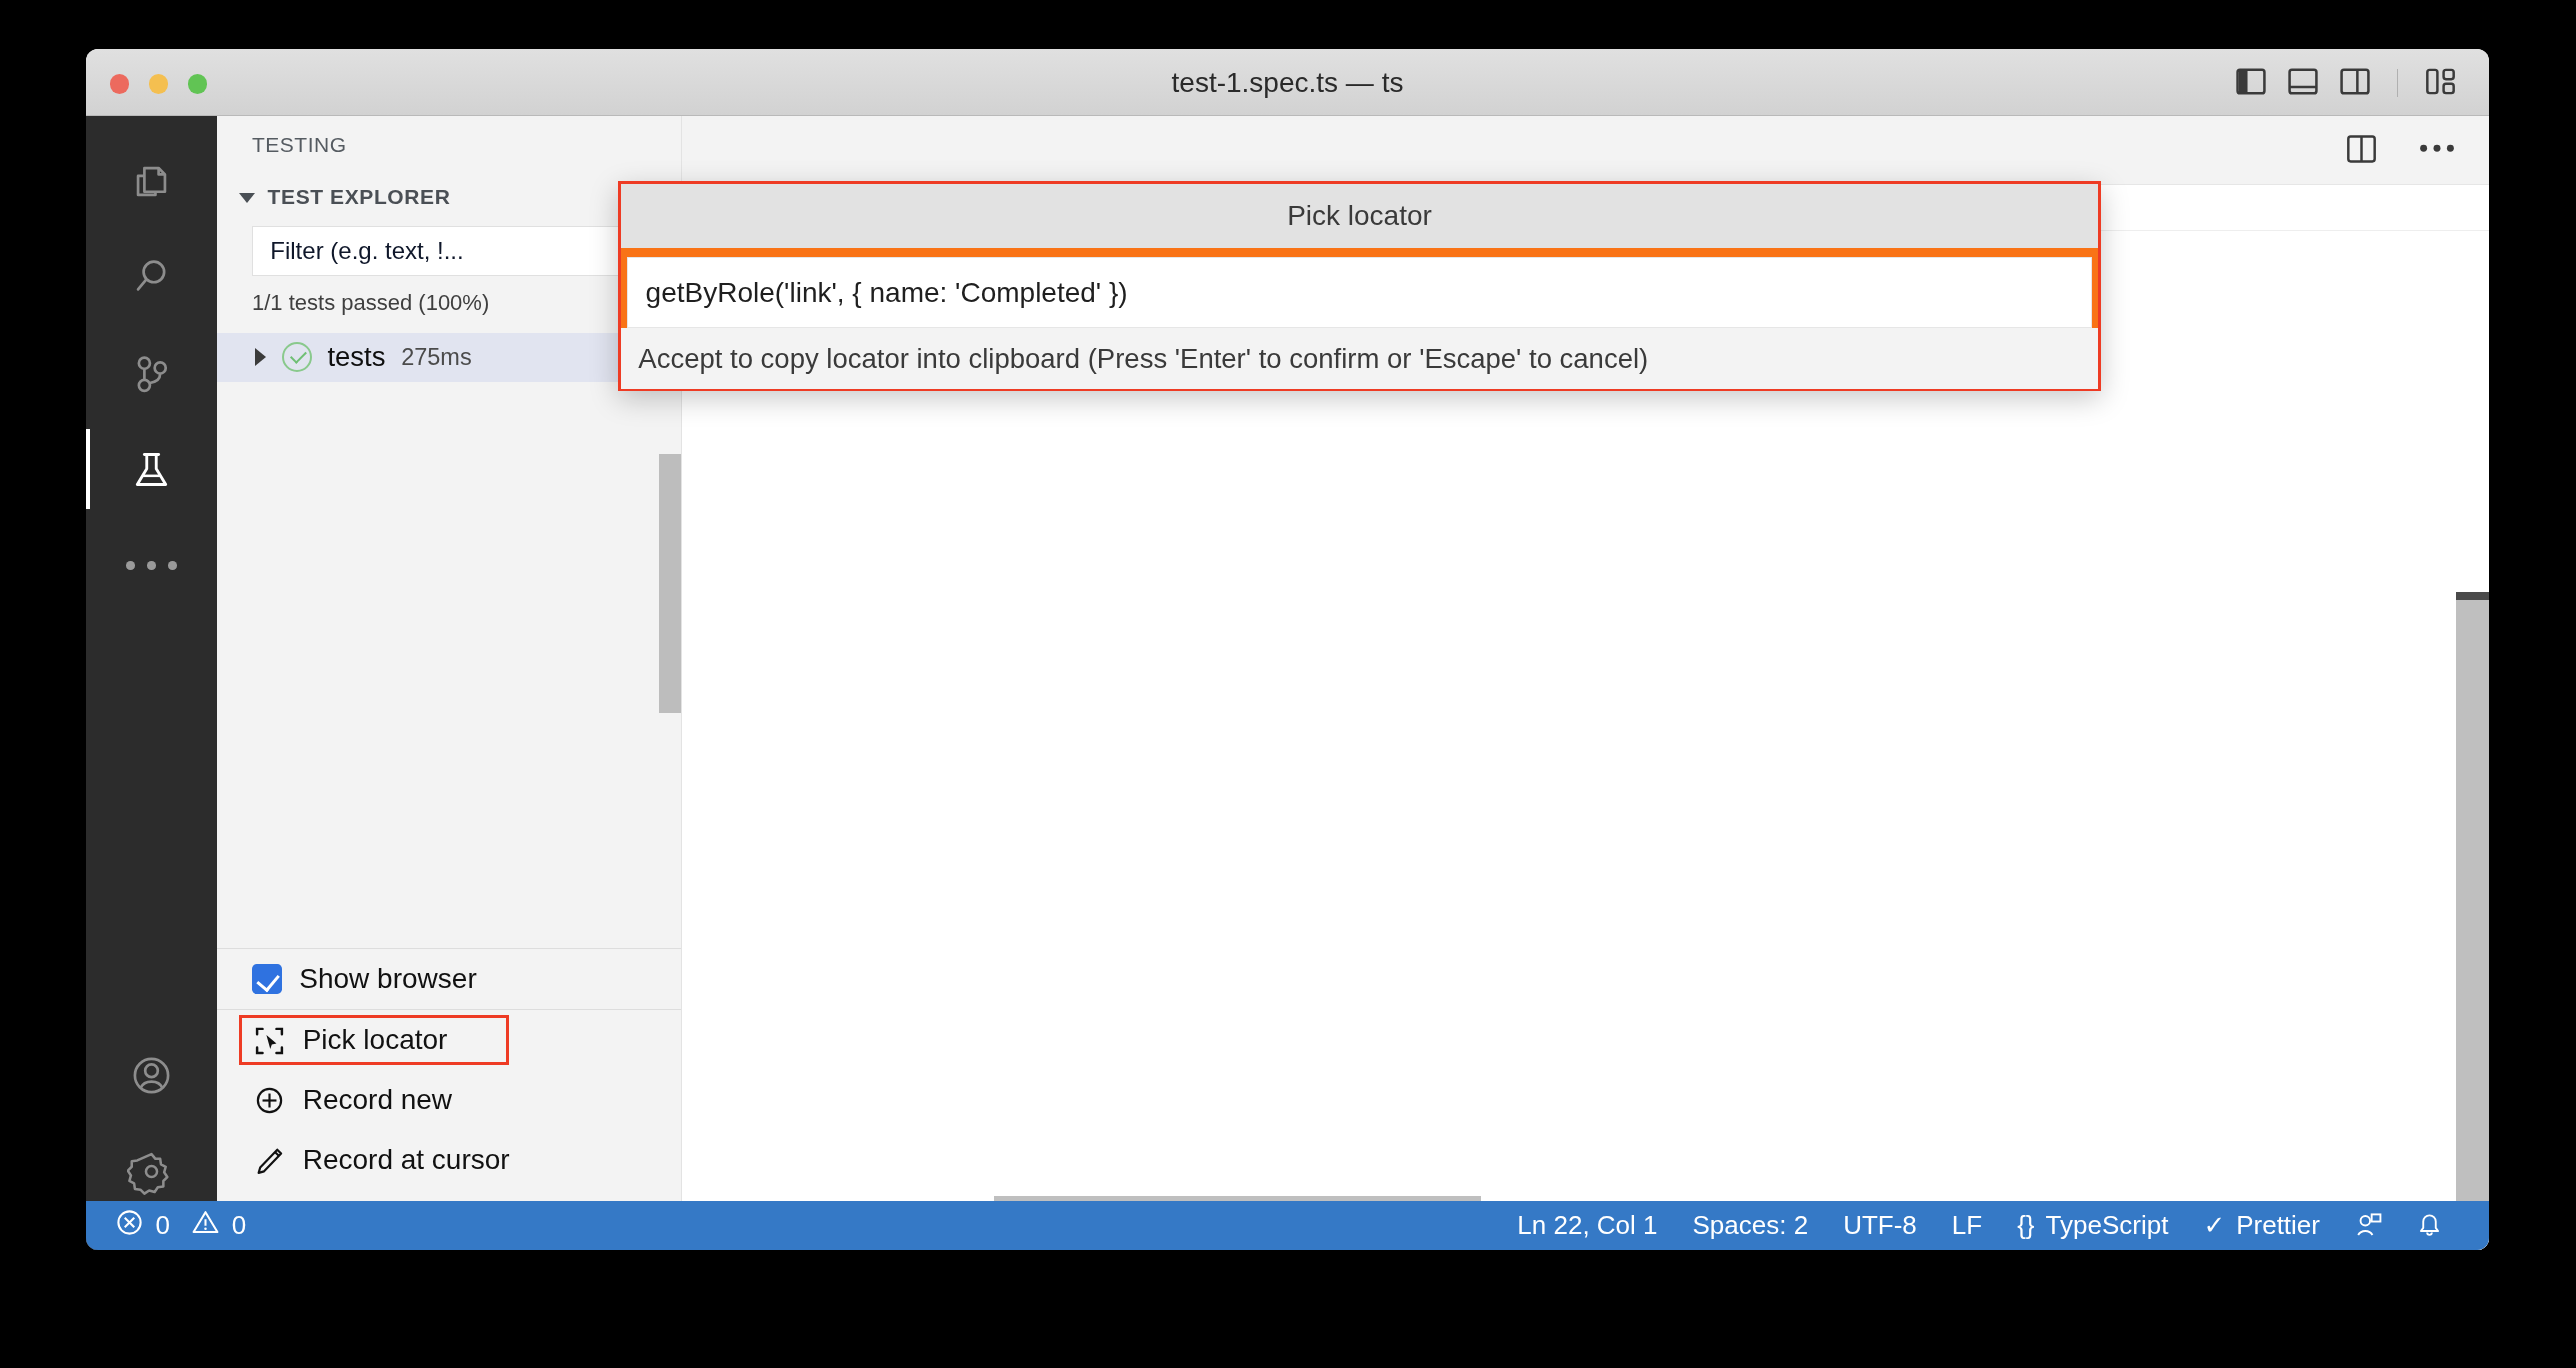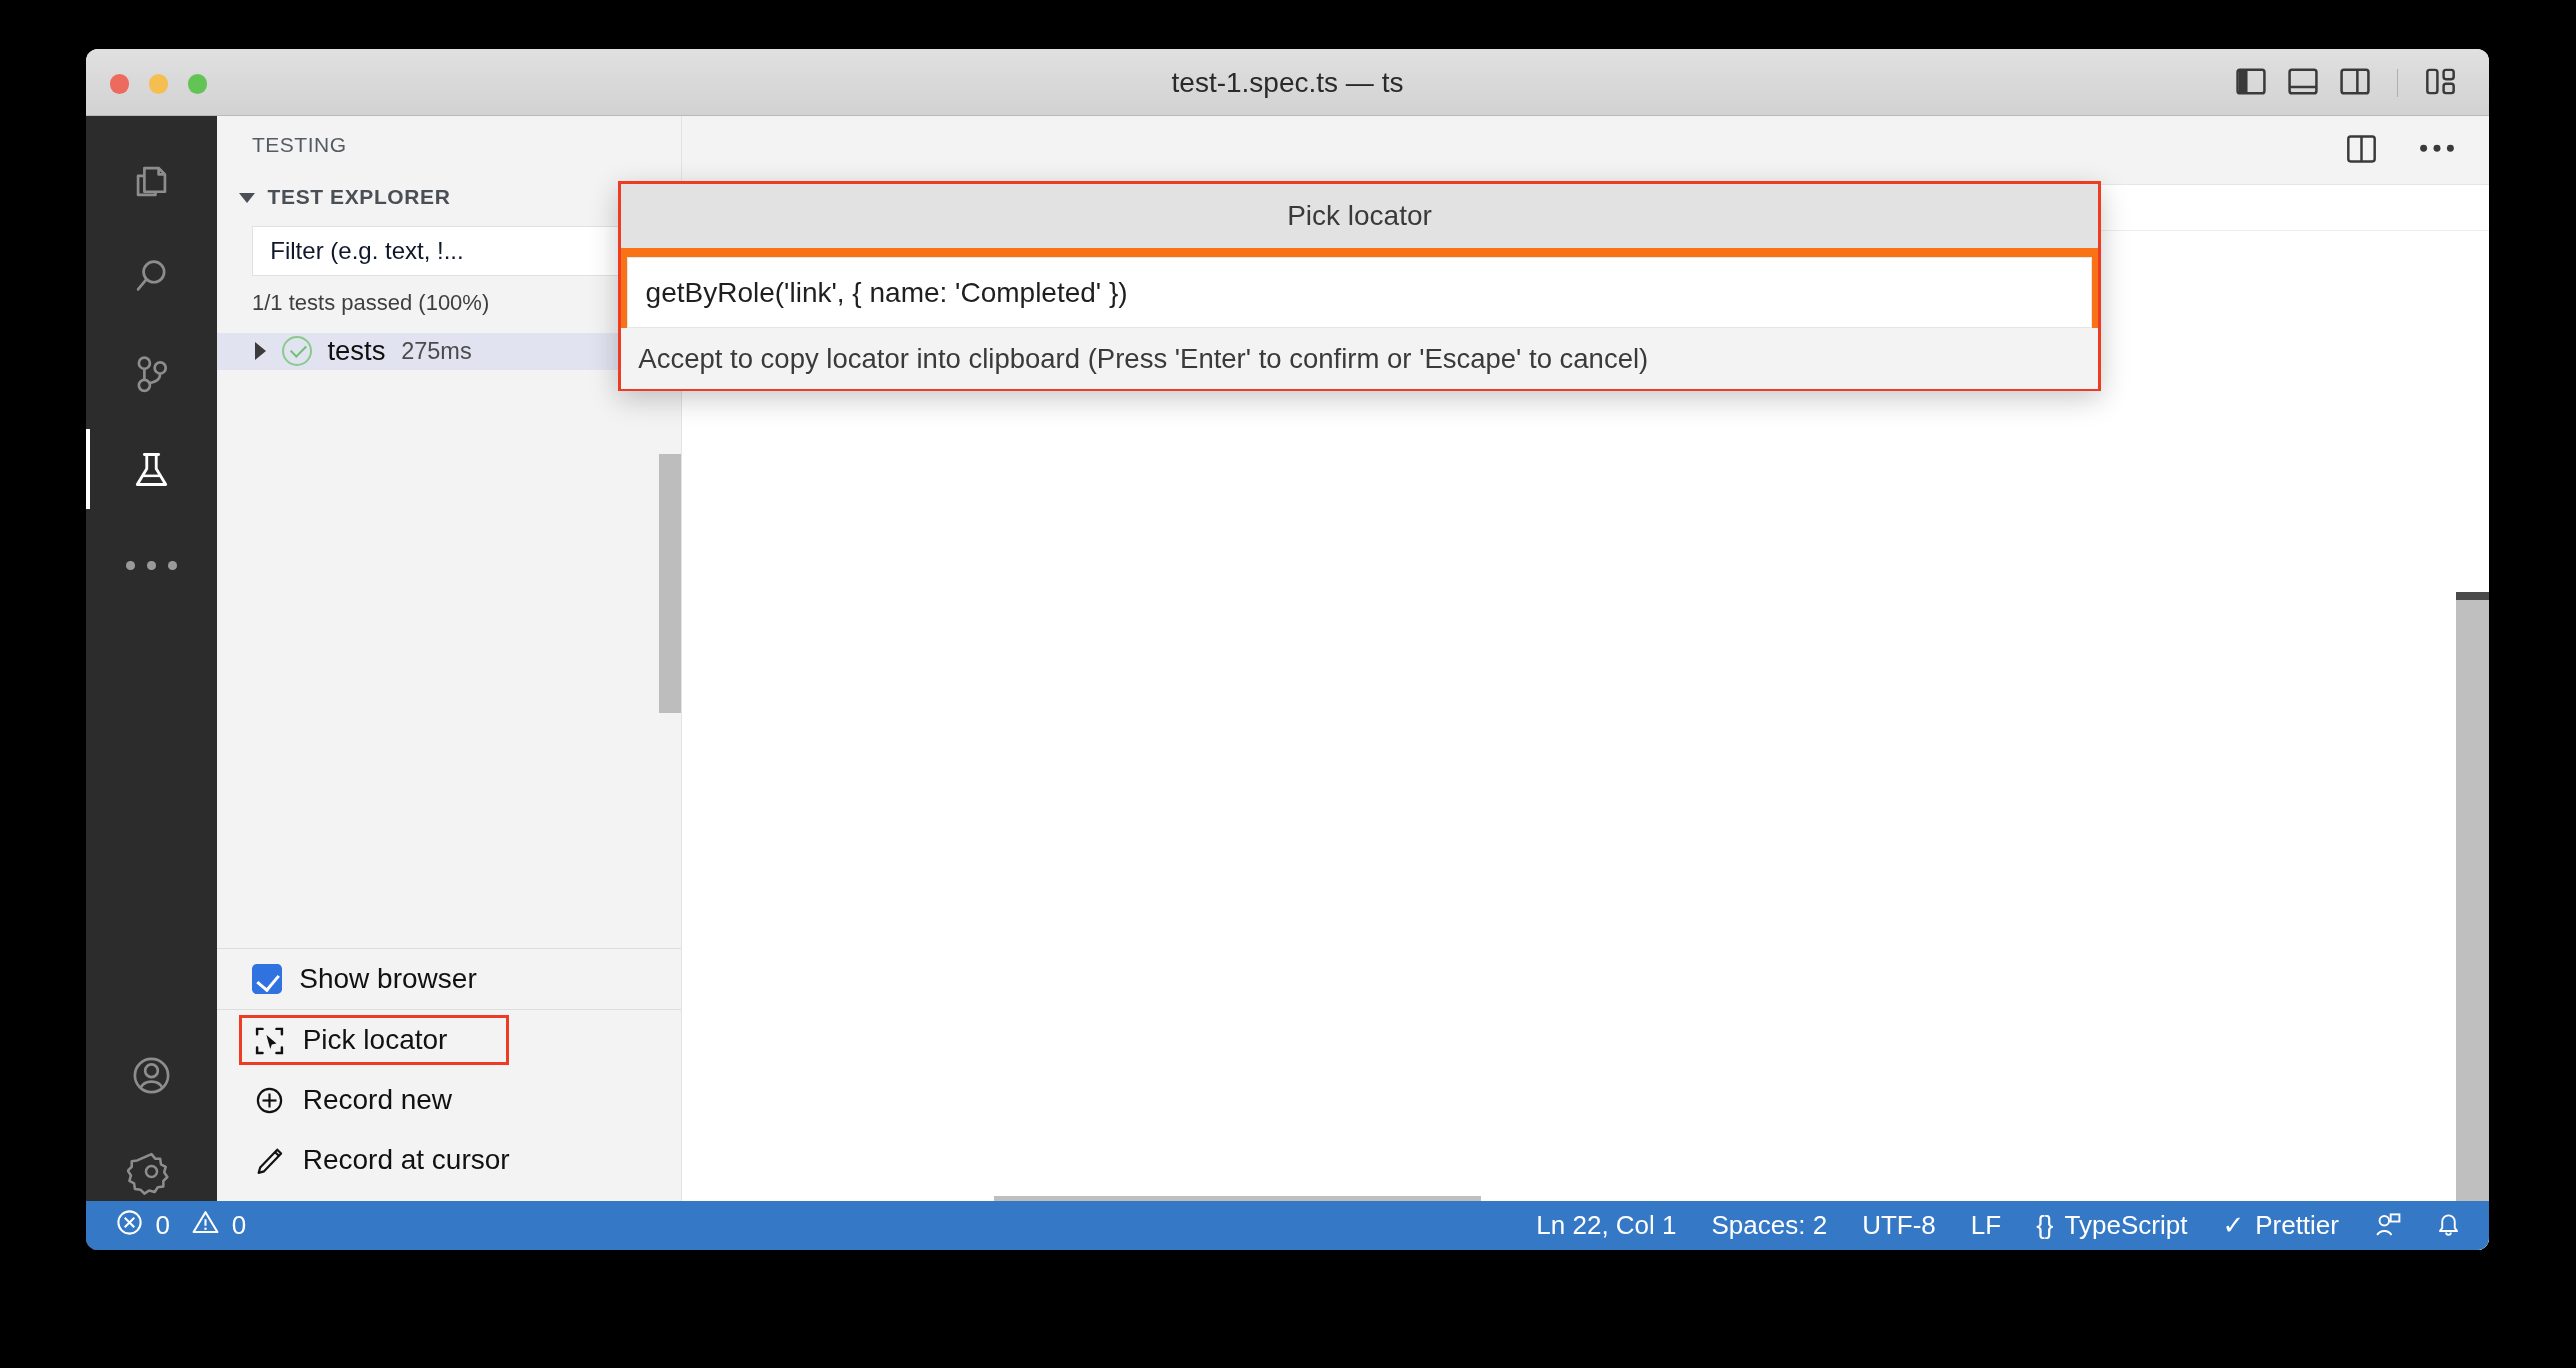--- a/index.html
+++ b/index.html
@@ -96,21 +96,21 @@
     margin: 6.3px 23.5px 0 35px; height: 50px; background: #ffffff;
     display: flex; align-items: center; padding-left: 17.3px;
     font-size: 24px; color: #0f172a;
     border: 0.8px solid #e0e0e0; overflow: hidden; white-space: nowrap;
   }
   .summary {
     padding: 14px 35px 7.8px 35px; font-size: 22px; color: #3f3f3f;
     line-height: 1.22;
   }
   .test-row {
-    margin-top: 7.8px; height: 37px; background: #e1e4f0;
+    margin-top: 7.8px; height: 49px; background: #e1e4f0;
     display: flex; align-items: center; gap: 15.7px; padding-left: 38px;
   }
   .chev-right {
     width: 0; height: 0; border-top: 9.4px solid transparent;
     border-bottom: 9.4px solid transparent; border-left: 11px solid #3b3b3b;
   }
   .check-circle {
     width: 30px; height: 30px; border-radius: 50%;
     border: 2.4px solid #89c98c; position: relative;
   }
@@ -206,21 +206,21 @@
   }
 
   
   .statusbar {
     position: absolute; left: 0; bottom: 0;
     width: 100%; height: 49px; background: #3579c6;
     display: flex; align-items: center;
     color: #ffffff; font-size: 26px;
   }
   .sb-left { display: flex; align-items: center; gap: 12.6px; padding-left: 30px; }
-  .sb-right { margin-left: auto; display: flex; align-items: center; gap: 35px; padding-right: 28px; }
+  .sb-right { margin-left: auto; display: flex; align-items: center; gap: 35px; padding-right: 47px; }
   .sb-item { display: flex; align-items: center; gap: 11px; }
 </style>
 </head>
 <body>
 
 <div class="window">
 
   <div class="titlebar">
     <div class="traffic">
       <span class="dot red"></span>

